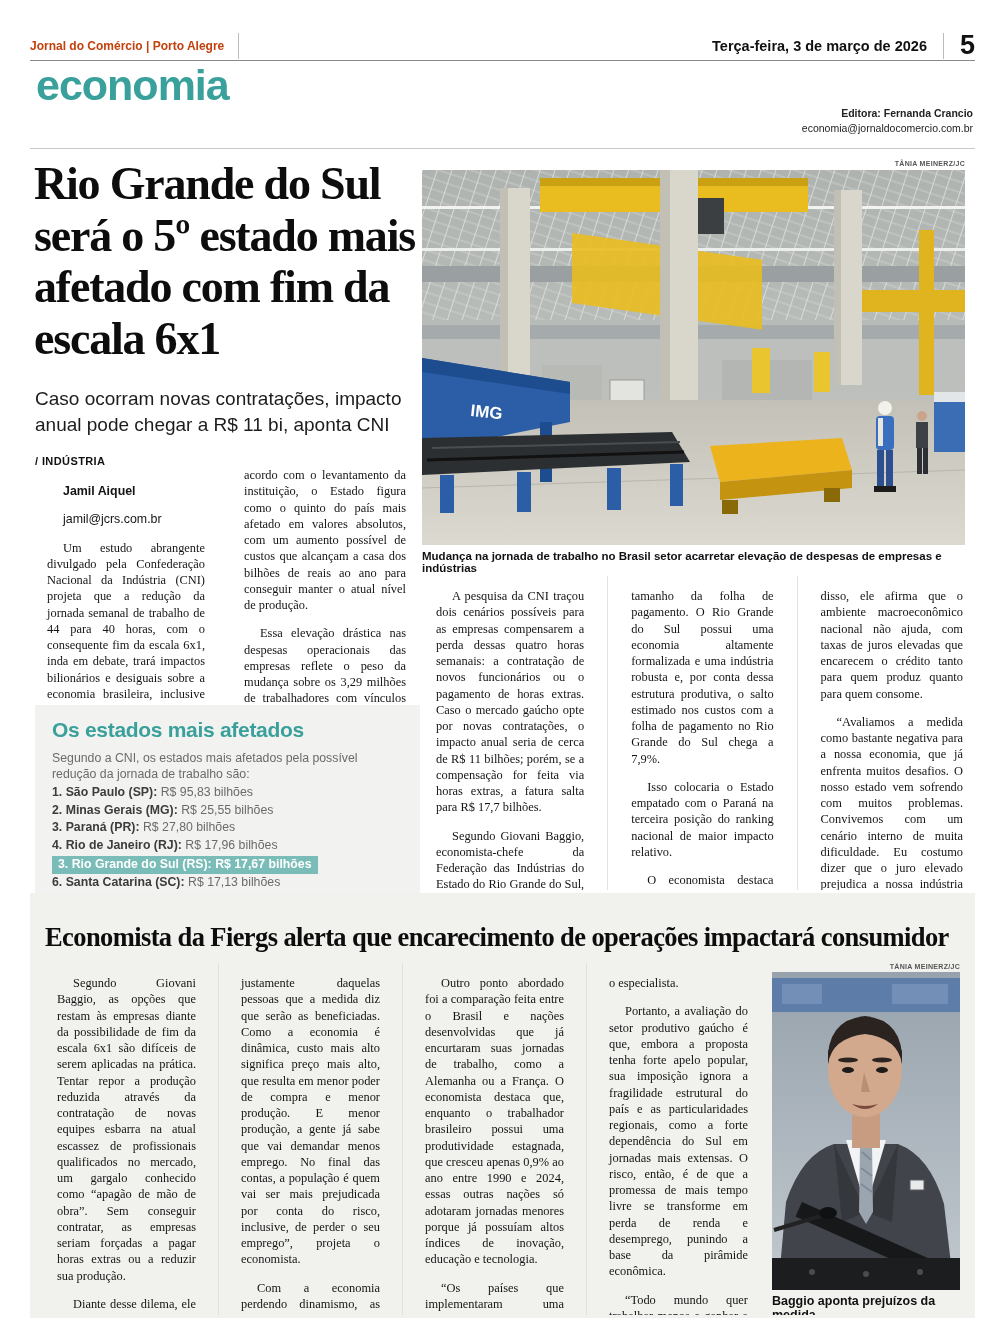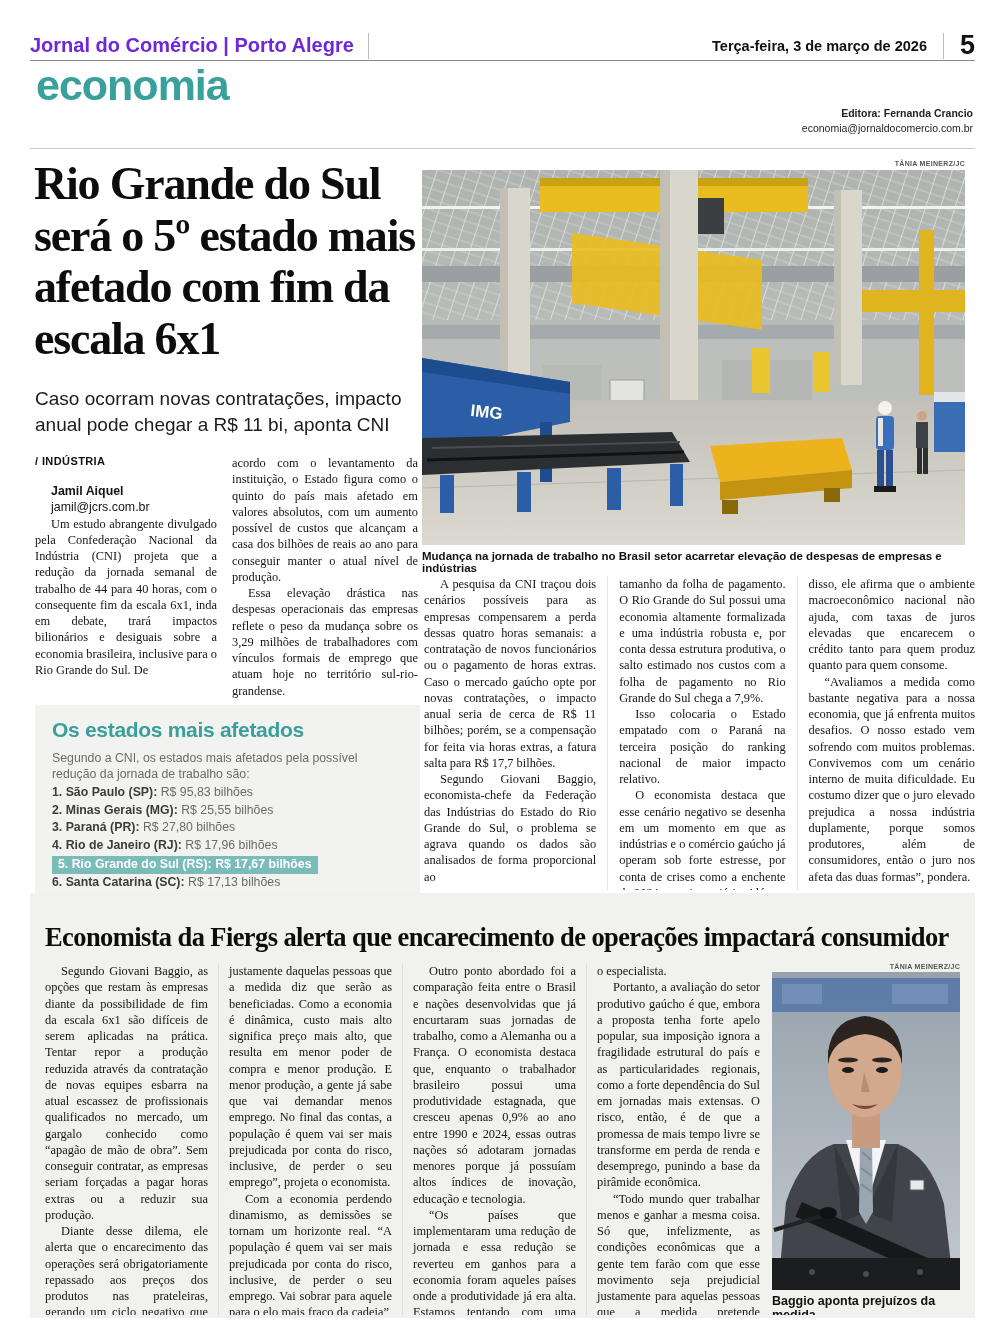--- a/index.html
+++ b/index.html
@@ -6,21 +6,21 @@
   body{
     width:1003px;height:1344px;position:relative;background:#ffffff;
     font-family:"Liberation Serif",serif;color:#1a1a1a;overflow:hidden;
     -webkit-font-smoothing:antialiased;
   }
   .sans{font-family:"Liberation Sans",sans-serif;}
 
   
   .masthead{position:absolute;left:30px;top:31px;width:945px;height:29px;
     border-bottom:1.5px solid #8a8a8a;display:flex;align-items:center;}
-  .mh-paper{font-family:"Liberation Sans",sans-serif;font-weight:bold;font-size:20px;color:#6d28d9;}
+  .mh-paper{font-family:"Liberation Sans",sans-serif;font-weight:bold;font-size:12px;color:#c2410c;}
   .mh-div1{width:1px;height:26px;background:#bbb;margin-left:14px;}
   .mh-right{margin-left:auto;display:flex;align-items:center;}
   .mh-date{font-family:"Liberation Sans",sans-serif;font-weight:bold;font-size:14.5px;color:#111;}
   .mh-div2{width:1px;height:26px;background:#bbb;margin:0 16px;}
   .mh-page{font-family:"Liberation Sans",sans-serif;font-weight:bold;font-size:27px;color:#111;line-height:1;}
 
   .section-title{position:absolute;left:36px;top:64px;
     font-family:"Liberation Sans",sans-serif;font-weight:bold;font-size:43px;
     letter-spacing:-1px;color:#3aa09b;line-height:1;}
   .editor-info{position:absolute;right:30px;top:106px;text-align:right;
@@ -35,21 +35,21 @@
     font-family:"Liberation Sans",sans-serif;font-size:19px;line-height:1.35;color:#1c1c1c;}
 
   .colA{position:absolute;left:35px;top:455px;width:182px;height:248px;overflow:hidden;}
   .kicker{font-family:"Liberation Sans",sans-serif;font-weight:bold;font-size:11px;
     letter-spacing:.4px;color:#111;margin:0 0 16px 0;}
   .by-name{font-family:"Liberation Sans",sans-serif;font-weight:bold;font-size:13px;color:#111;margin:0;}
   .by-mail{font-family:"Liberation Sans",sans-serif;font-size:10px;color:#333;margin:1px 0 14px 0;}
 
   .colB{position:absolute;left:232px;top:455px;width:186px;height:248px;overflow:hidden;}
 
-  .bodytext p{margin:0;font-size:12.4px;line-height:1.31;text-align:justify;color:#141414;
+  .bodytext p{margin:12px;font-size:12.4px;line-height:1.31;text-align:justify;color:#141414;
     text-indent:16px;}
   .bodytext p.cont{text-indent:0;}
   .bodytext p + p{margin-top:0;}
 
   
   .infobox{position:absolute;left:35px;top:705px;width:385px;height:197px;background:#f2f2f0;
     box-sizing:border-box;padding:13px 17px;font-family:"Liberation Sans",sans-serif;}
   .ib-title{color:#3aa09b;font-weight:bold;font-size:21px;margin:0 0 9px 0;letter-spacing:-.3px;}
   .ib-intro{font-size:12.3px;color:#6b6b6b;line-height:1.28;margin:0 0 2px 0;}
   .ib-item{font-size:12.3px;color:#6b6b6b;line-height:1.42;}
@@ -120,21 +120,21 @@
   <p>Essa elevação drástica nas despesas operacionais das empresas reflete o peso da mudança sobre os 3,29 milhões de trabalhadores com vínculos formais de emprego que atuam hoje no território sul-rio-grandense.</p>
 </div>
 
 <div class="infobox">
   <div class="ib-title">Os estados mais afetados</div>
   <div class="ib-intro">Segundo a CNI, os estados mais afetados pela possível redução da jornada de trabalho são:</div>
   <div class="ib-item"><b>1. São Paulo (SP):</b><span> R$ 95,83 bilhões</span></div>
   <div class="ib-item"><b>2. Minas Gerais (MG):</b><span> R$ 25,55 bilhões</span></div>
   <div class="ib-item"><b>3. Paraná (PR):</b><span> R$ 27,80 bilhões</span></div>
   <div class="ib-item"><b>4. Rio de Janeiro (RJ):</b><span> R$ 17,96 bilhões</span></div>
-  <div><span class="ib-item hl"><b>5. Rio Grande do Sul (RS):</b><span> R$ 17,67 bilhões</span></span></div>
+  <div><span class="ib-item hl"><b>3. Rio Grande do Sul (RS):</b><span> R$ 17,67 bilhões</span></span></div>
   <div class="ib-item"><b>6. Santa Catarina (SC):</b><span> R$ 17,13 bilhões</span></div>
 </div>
 
 <div class="credit1">TÂNIA MEINERZ/JC</div>
 <div class="photo1">
   <svg width="543" height="375" viewBox="0 0 543 375" xmlns="http://www.w3.org/2000/svg">
     <defs>
       <linearGradient id="roofg" x1="0" y1="0" x2="0" y2="1">
         <stop offset="0" stop-color="#aeb3b0"></stop>
           <stop offset="1" stop-color="#c6c8c4"></stop>

